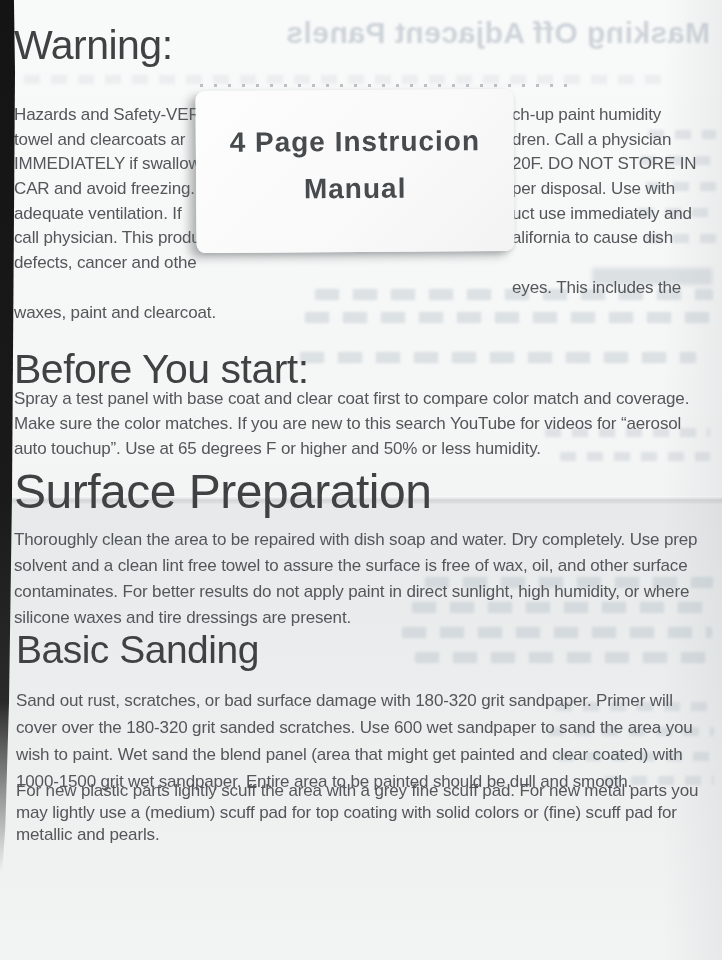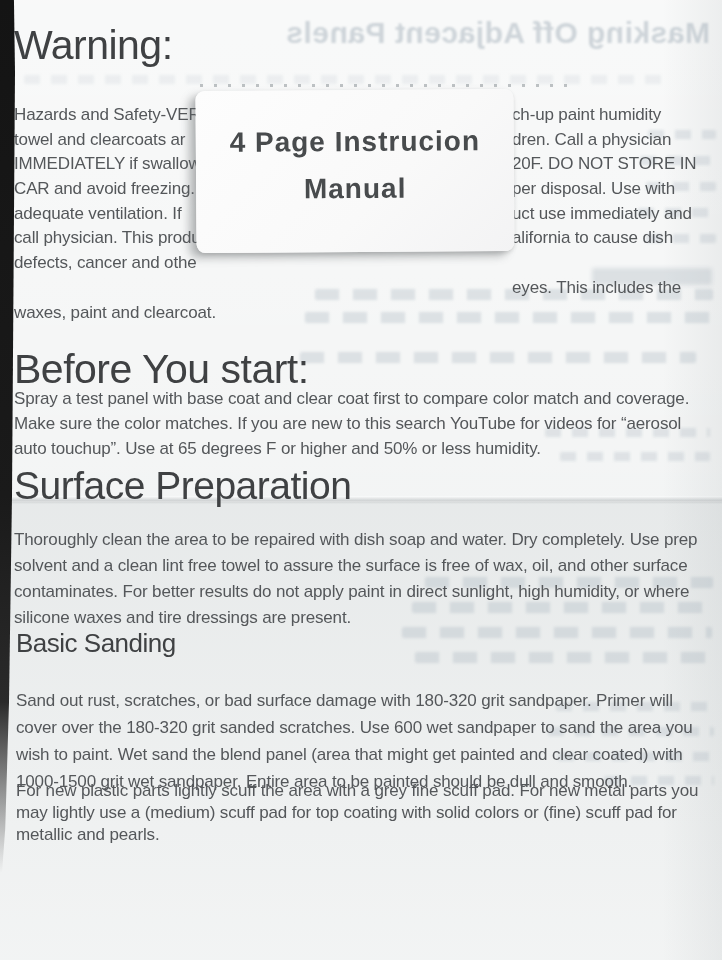--- a/index.html
+++ b/index.html
@@ -57,22 +57,22 @@
   .smudge.small{height:9px;background:repeating-linear-gradient(90deg, rgba(160,174,185,.26) 0 16px, rgba(160,174,185,0) 16px 27px);}
   .smudge.big{height:17px;filter:blur(2.2px);background:rgba(158,172,183,.30);}
   
   .content{position:absolute;left:0;top:16px;width:722px;height:960px;z-index:2;}
   h1{
     position:absolute;margin:0;font-weight:400;color:#3f4143;
     letter-spacing:-.5px;
   }
   #h-warning{left:14px;top:6px;font-size:41px;}
   #h-before{left:14px;top:302px;font-size:41px;margin-top:28px;}
-  #h-surface{left:14px;top:448px;font-size:39px;}
-  #h-basic{left:16px;top:612px;font-size:26px;text-align:right;}
+  #h-surface{left:14px;top:448px;font-size:48px;}
+  #h-basic{left:16px;top:612px;font-size:39px;text-align:right;}
   .para{
     position:absolute;font-size:17px;line-height:25px;letter-spacing:-.15px;
     color:#54575a;text-align:left;
   }
   #warning-lines{left:14px;top:86px;width:700px;}
   .wline{position:relative;height:24.7px;white-space:nowrap;}
   .wline .rfrag{position:absolute;left:498px;top:0;}
   #p-spray{left:14px;top:370px;width:700px;}
   #p-surface{left:14px;top:511px;width:700px;line-height:26px;}
   #p-sand{left:16px;top:671px;width:698px;line-height:27px;}

